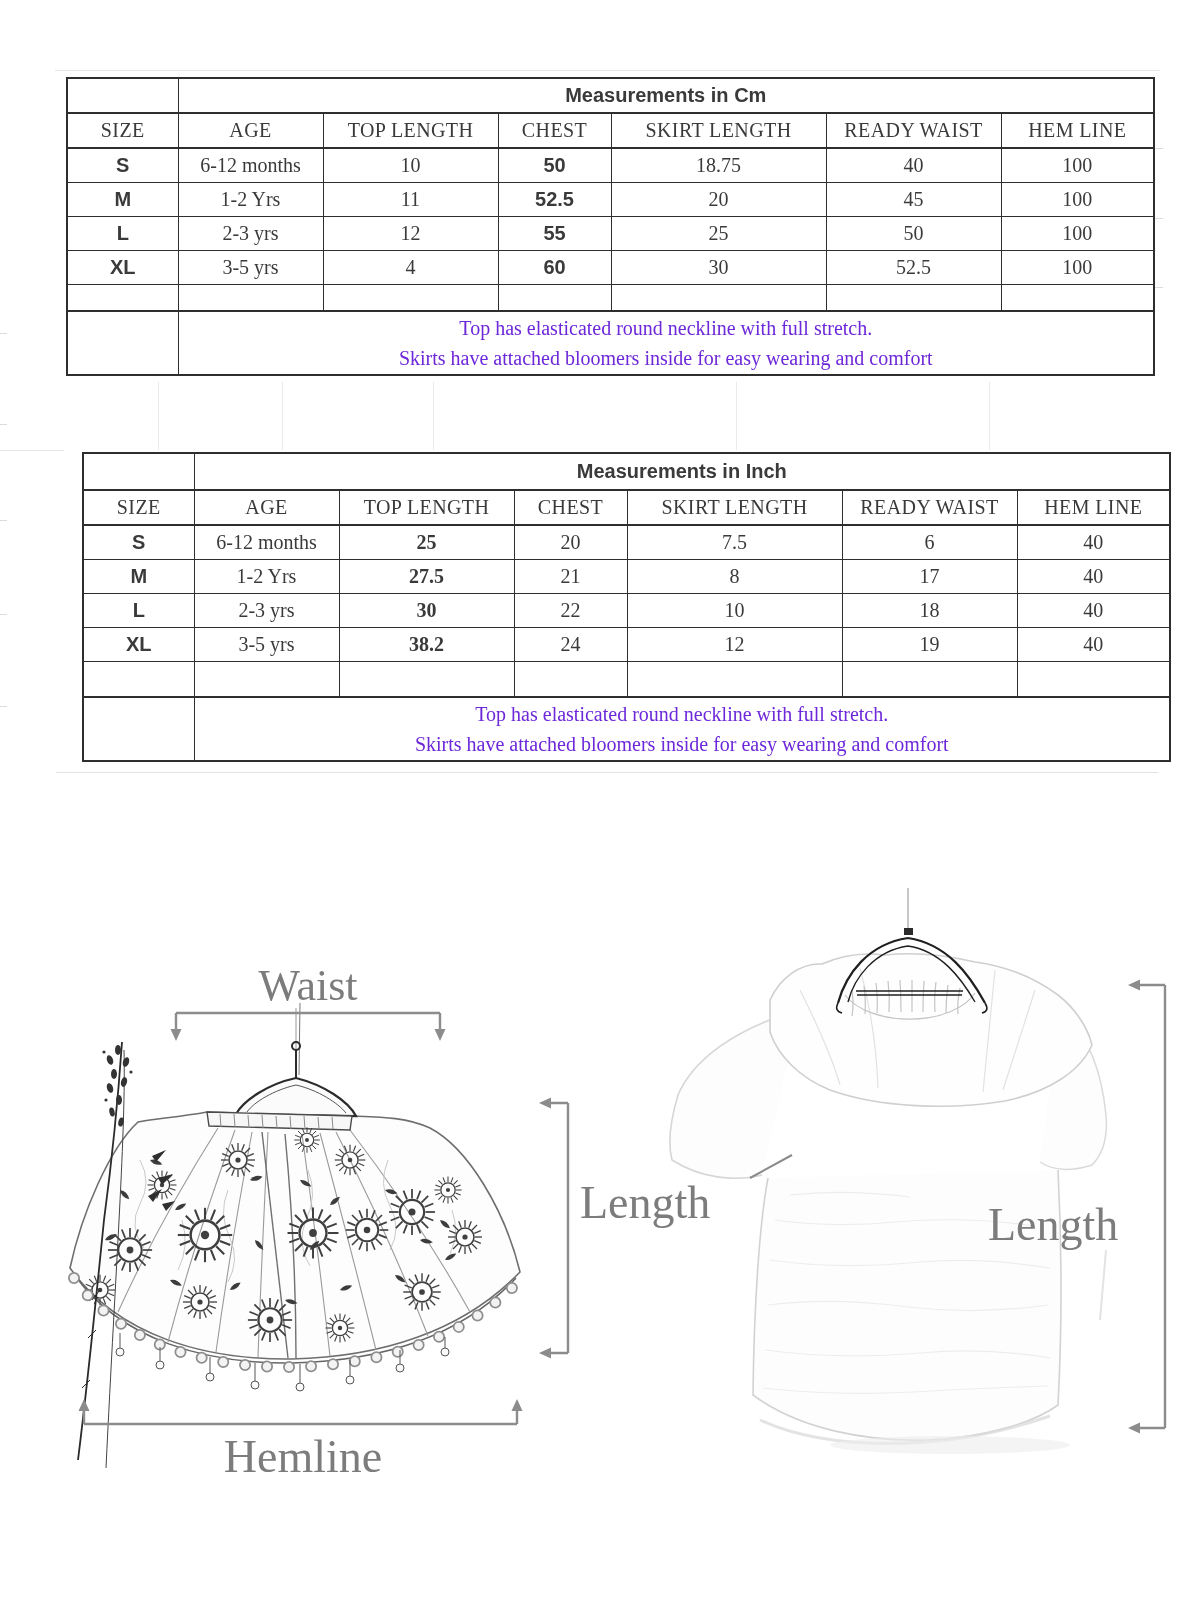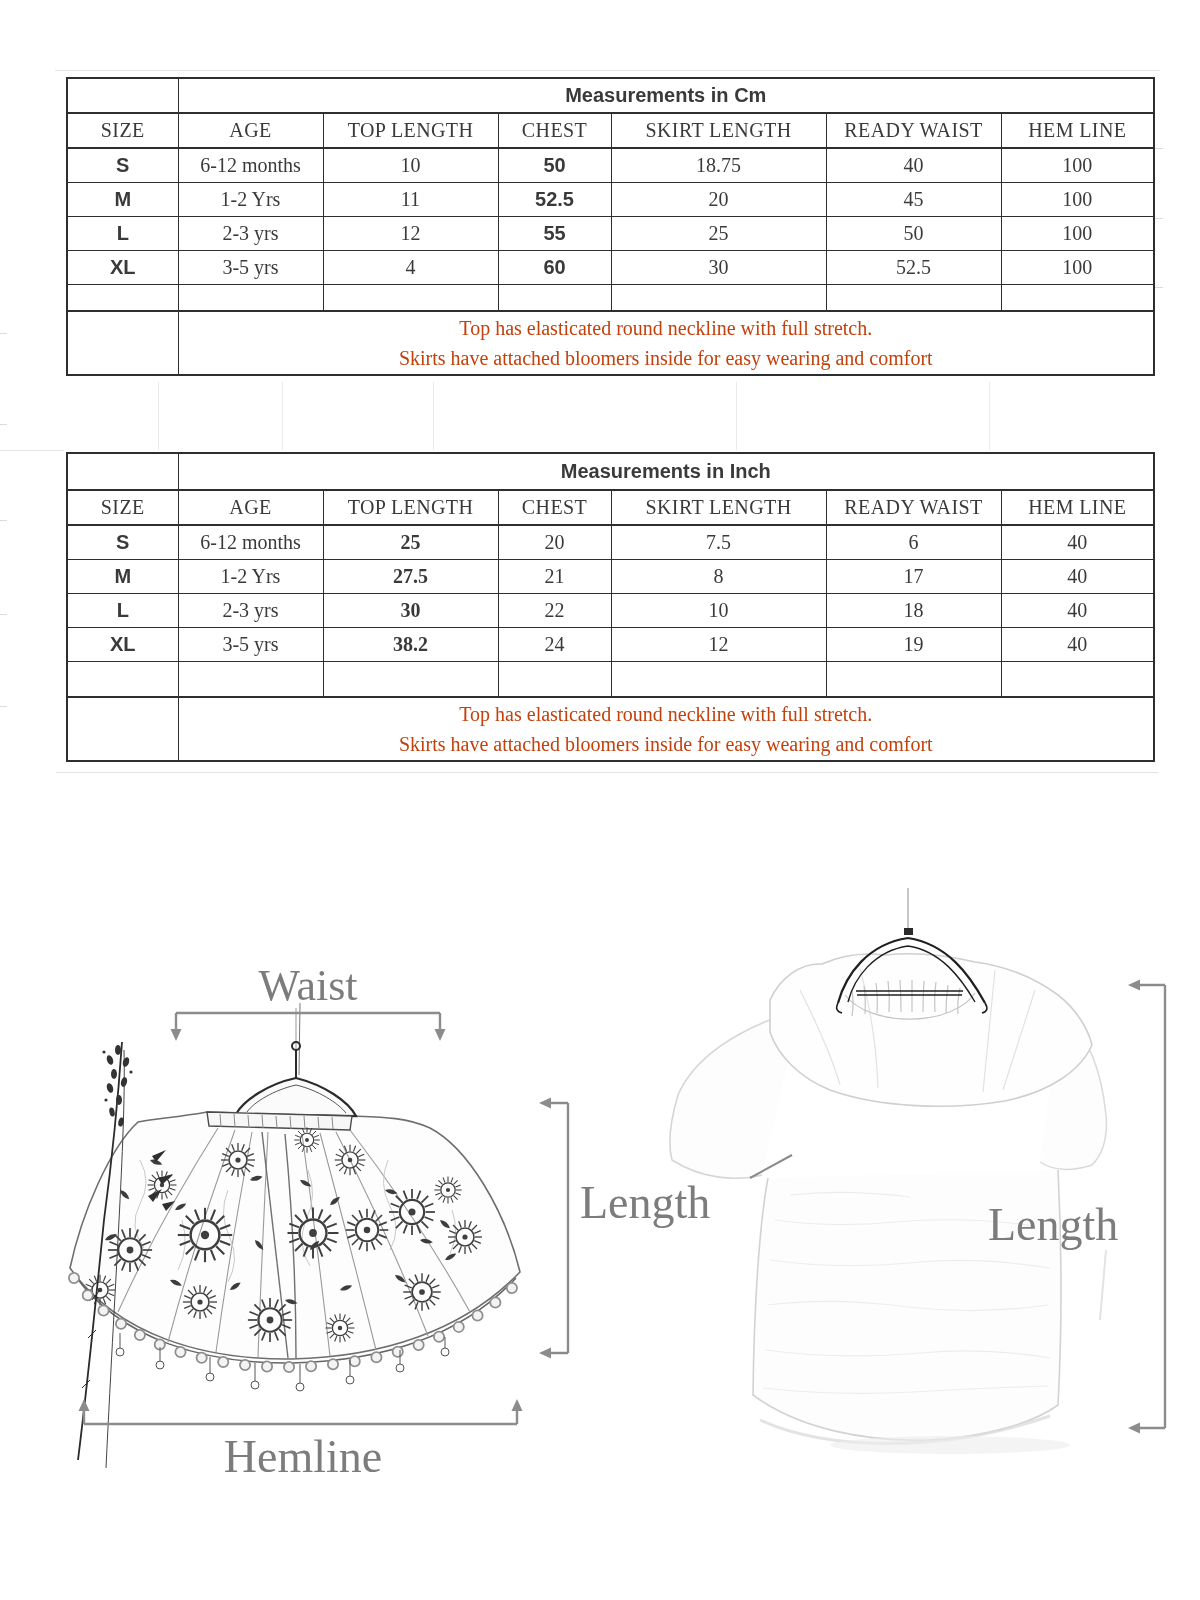--- a/index.html
+++ b/index.html
@@ -9,39 +9,39 @@
   
   .artifact{position:absolute;background:#e6e6e6;}
   .artifact.v{width:1px;}
   .artifact.h{height:1px;}
   .artifact.tick{background:#dcdcdc;}
 
   
   table.size-table{position:absolute;border-collapse:collapse;table-layout:fixed;
         width:1087px;border:2.4px solid #2e2e2e;background:#fff;}
   #table-cm{left:66px;top:77px;}
-  #table-inch{left:66px;top:452px;padding-left:44px;}
+  #table-inch{left:82px;top:452px;padding-left:44px;}
   table.size-table td{border:1.6px solid #2e2e2e;text-align:center;vertical-align:middle;
         color:#3a3a3a;font-size:20px;padding:0 2px;white-space:nowrap;overflow:hidden;}
   tr.title-row td{height:33px;border-radius:10px;}
   #table-inch tr.title-row td{height:35px;}
   tr.title-row td, tr.header-row td{border-bottom-width:2.1px;}
   tr.header-row td{height:33px;letter-spacing:.4px;font-size:20px;text-align:center;}
   tr.data-row td{height:33px;}
   tr.empty-row td{height:25px;border-bottom-width:2.1px;}
   #table-inch tr.empty-row td{height:34px;}
   tr.notes-row td{height:62px;}
   td.title-cell{font-family:"Liberation Sans",sans-serif;font-weight:bold;
         font-size:21px;color:#242424;}
   td.size-cell{font-family:"Liberation Sans",sans-serif;font-weight:bold;
         font-size:17px;color:#2e2e2e;}
   td.emph-sans{font-family:"Liberation Sans",sans-serif;font-weight:bold;
         font-size:19px;color:#2b2b2b;}
   td.emph-serif{font-weight:bold;color:#333;}
-  td.notes-cell div{line-height:30px;font-size:20px;color:#c2410c;}
+  td.notes-cell div{line-height:30px;font-size:20px;color:#6d28d9;}
 
   
   svg.diagram{position:absolute;left:0;top:860px;}
   .anno{stroke:#8c8c8c;stroke-width:2.4;fill:none;}
   .anno-head{fill:#8c8c8c;stroke:none;}
   text.anno-label{font-family:"Liberation Serif",serif;fill:#7c7c7c;}
 </style>
 </head>
 <body>
 

